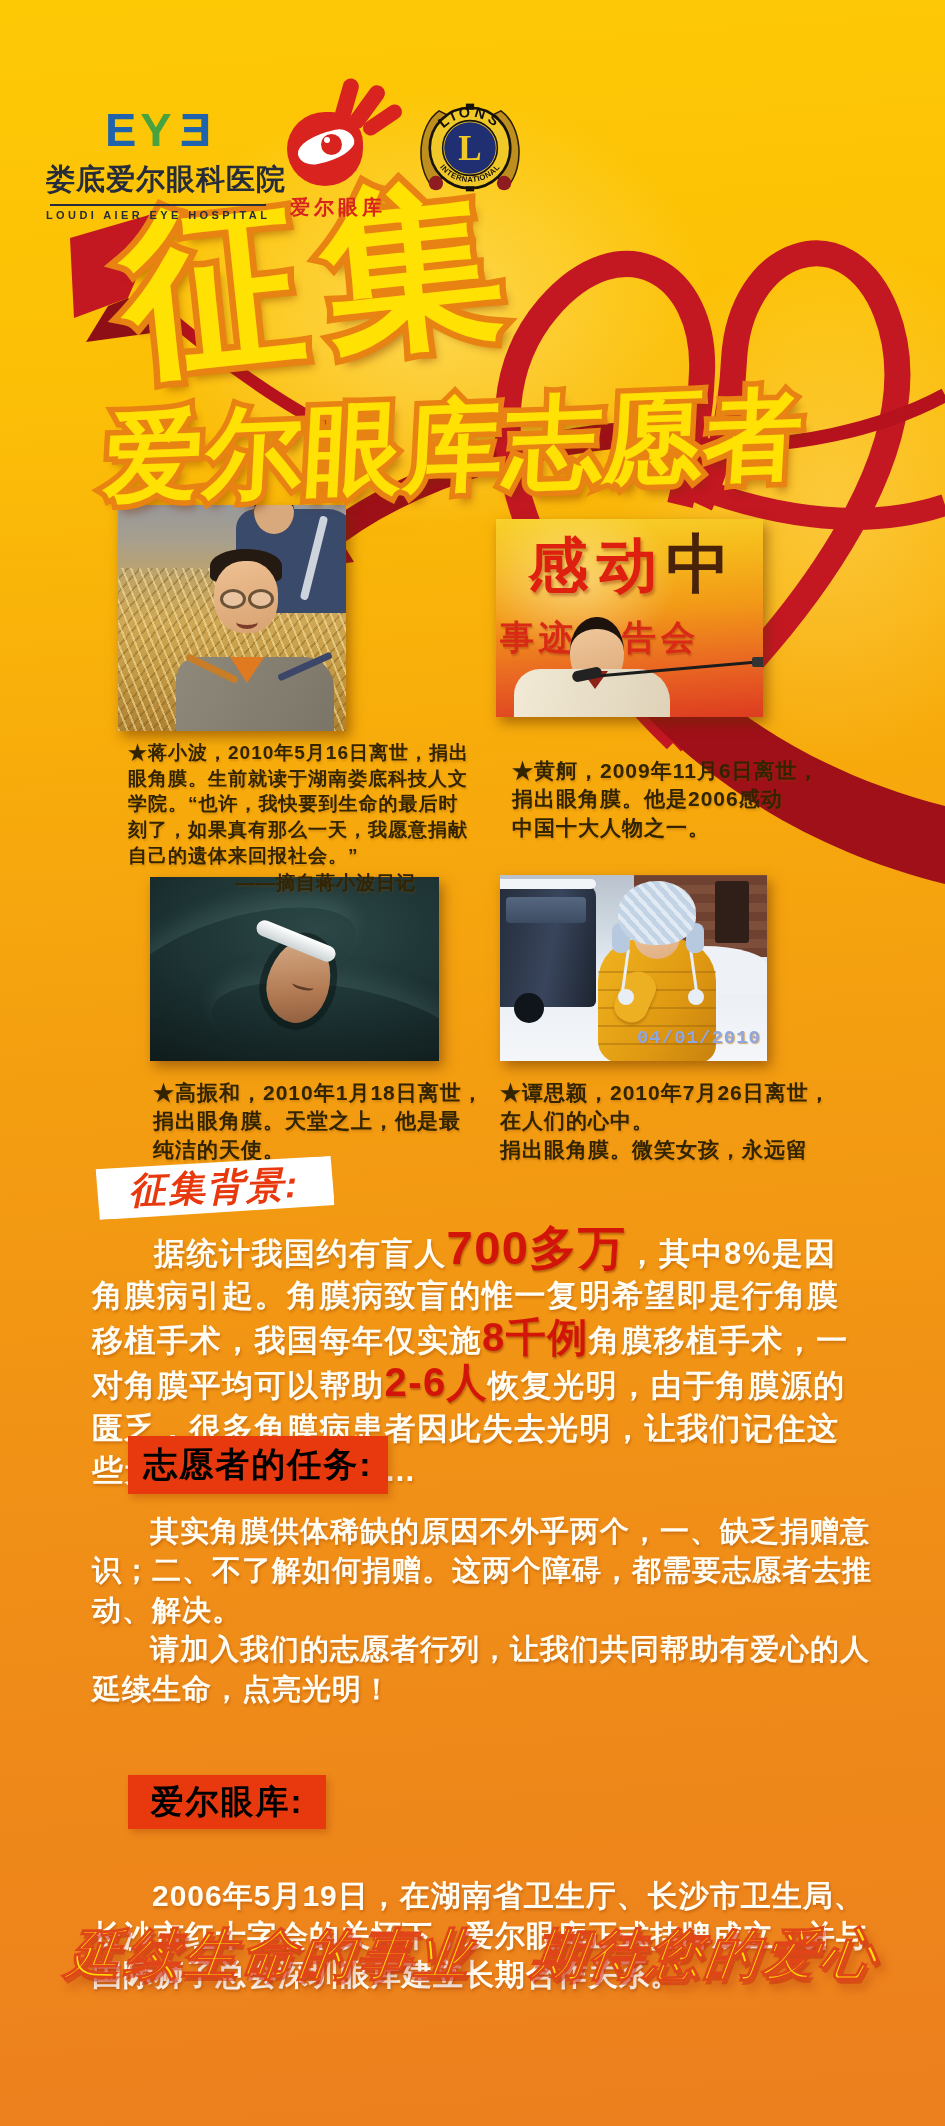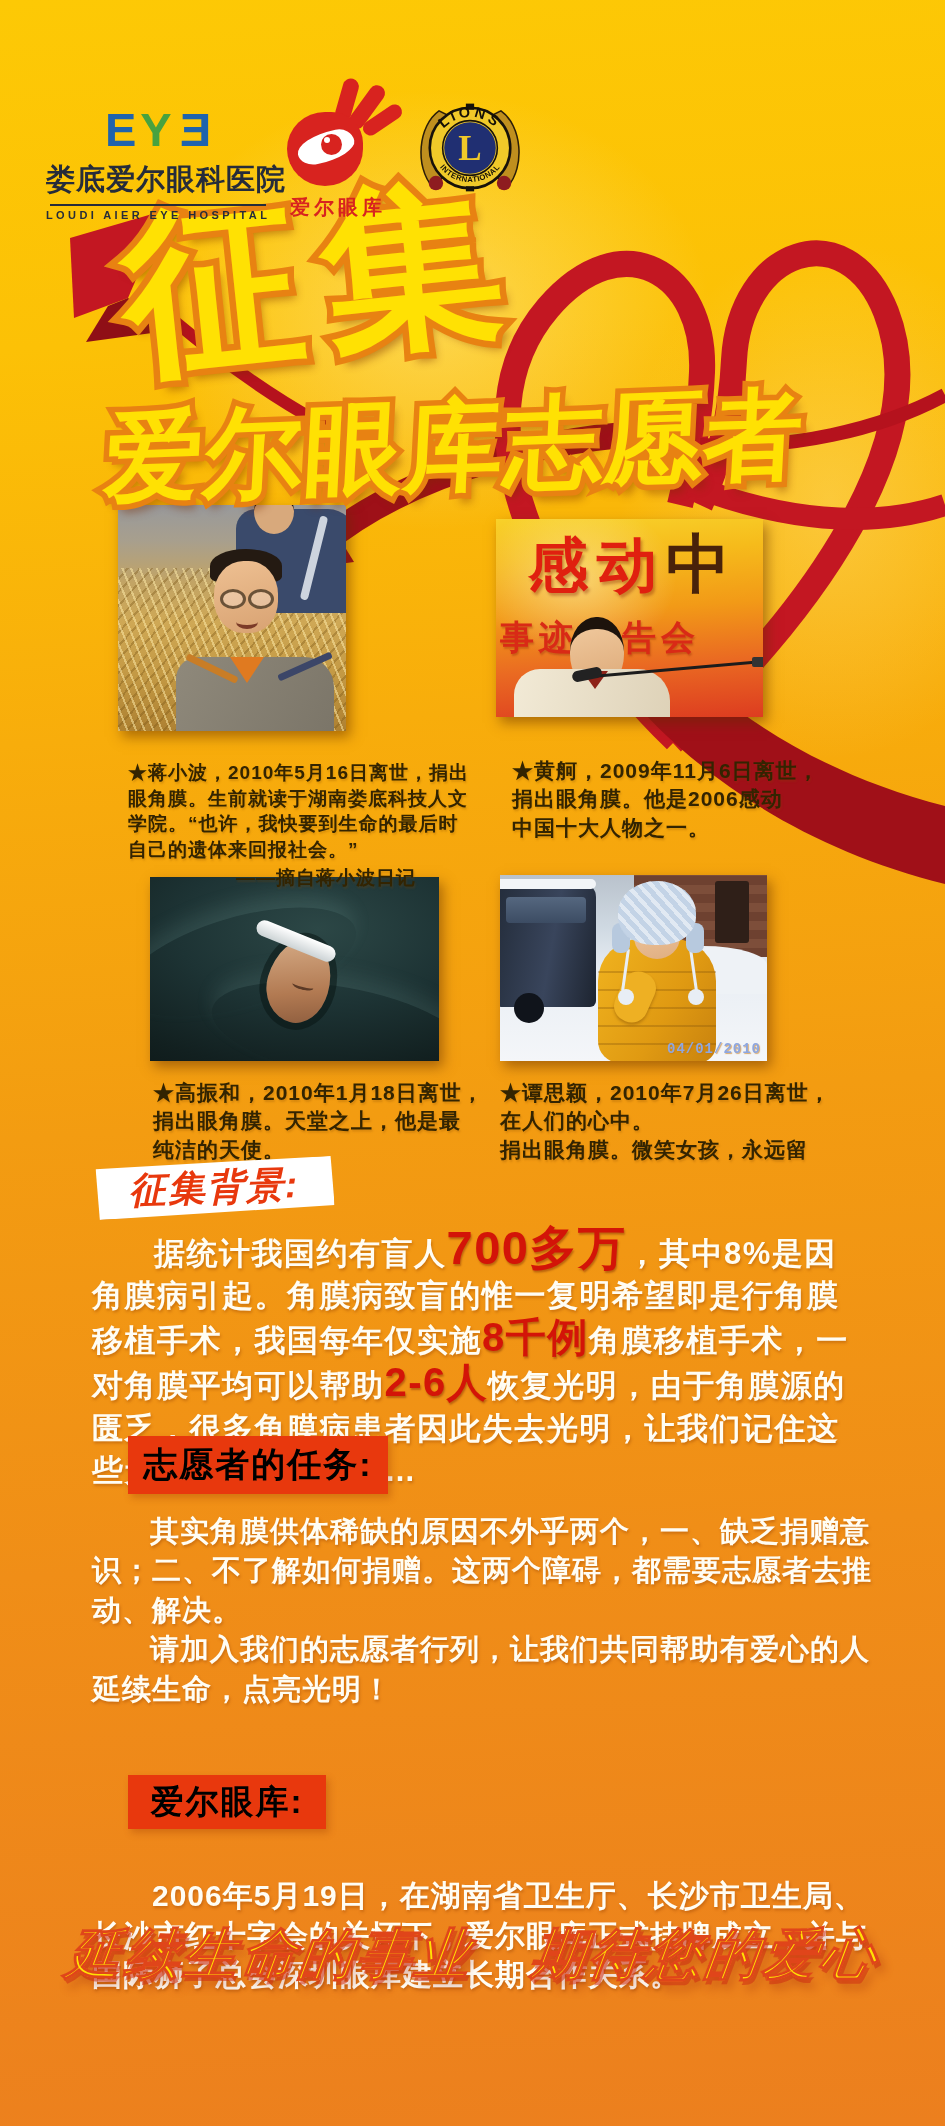--- a/index.html
+++ b/index.html
@@ -117,26 +117,26 @@
     background:repeating-linear-gradient(48deg, rgba(255,255,255,.5) 0 4px, rgba(0,0,0,0) 4px 9px); }
   .p4-flap-l { left:112px; top:48px; width:18px; height:30px; background:#b7c9de; border-radius:8px; }
   .p4-flap-r { left:186px; top:48px; width:18px; height:30px; background:#b7c9de; border-radius:8px; }
   .p4-face { left:134px; top:40px; width:46px; height:44px; background:linear-gradient(165deg,#f2caa0,#dfae82); border-radius:50%; }
   .p4-eye { width:5px; height:5px; background:#3a2418; border-radius:50%; top:56px; }
   .p4-eye-l { left:146px; } .p4-eye-r { left:164px; }
   .p4-string { width:3px; height:42px; background:#e8eef5; top:74px; }
   .p4-string-l { left:124px; transform:rotate(8deg); } .p4-string-r { left:192px; transform:rotate(-8deg); }
   .p4-pom { width:16px; height:16px; background:#e8eef5; border-radius:50%; top:114px; }
   .p4-pom-l { left:118px; } .p4-pom-r { left:188px; }
-  .p4-ts { position:absolute; right:6px; bottom:4px; font-family:"Liberation Mono", monospace; font-size:14px; font-weight:700; color:#8ea7e0; letter-spacing:1px; text-shadow:1px 1px 1px rgba(200,120,20,.6); }
+  .p4-ts { position:absolute; right:6px; bottom:12px; font-family:"Liberation Mono", monospace; font-size:19px; font-weight:700; color:#8ea7e0; letter-spacing:1px; text-shadow:1px 1px 1px rgba(200,120,20,.6); }
 
   
   .caption { position:absolute; z-index:4; color:#332401; font-weight:700; line-height:1.35; letter-spacing:1px; text-shadow:1px 2px 2px rgba(130,70,0,.25); }
   .cap-line { white-space:nowrap; }
-  .cap1 { left:128px; top:740px; font-size:19px;margin-top:20px; }
+  .cap1 { left:128px; top:740px; font-size:19px; }
   .cap2 { left:512px; top:757px; font-size:21px; }
   .cap3 { left:153px; top:1079px; font-size:21px; }
   .cap4 { left:500px; top:1079px; font-size:21px; }
   .cap-attrib { padding-left:108px; margin-top:2px; }
 
   
   .badge { position:absolute; z-index:4; display:flex; align-items:center; justify-content:center; font-weight:900; letter-spacing:2px; white-space:nowrap; }
   .badge-white { left:94px; top:1160px; width:240px; height:56px; background:#ffffff; color:#e8380d; font-size:37px; font-style:italic;
     transform:rotate(-2deg); border-radius:3px; box-shadow:3px 4px 7px rgba(150,60,0,.35); clip-path:polygon(1% 9%, 99% 0, 100% 88%, 2% 100%); }
   .badge-red { background:#e8380d; color:#000000; box-shadow:3px 4px 7px rgba(150,50,0,.3); }
@@ -235,20 +235,21 @@
     <div class="abs p1-hair"></div>
     <div class="abs p1-head"></div>
     <div class="abs p1-glass p1-g1"></div>
     <div class="abs p1-glass p1-g2"></div>
     <div class="abs p1-smile"></div>
   </div>
   <div class="caption cap1">
     <div class="cap-line">★蒋小波，2010年5月16日离世，捐出</div>
     <div class="cap-line">眼角膜。生前就读于湖南娄底科技人文</div>
     <div class="cap-line">学院。“也许，我快要到生命的最后时</div>
+    <div class="cap-line">刻了，如果真有那么一天，我愿意捐献</div>
     <div class="cap-line">自己的遗体来回报社会。”</div>
     <div class="cap-line cap-attrib">——摘自蒋小波日记</div>
   </div>
 
   <div class="photo photo2">
     <div class="abs p2-banner"></div>
     <div class="abs p2-sheen"></div>
     <div class="abs p2-headline"><span class="p2-headline-main">感动</span><span class="p2-headline-dark">中</span></div>
     <div class="abs p2-subrow"><span>事迹</span><span class="p2-subgap"></span><span>告会</span></div>
     <div class="abs p2-man-head"></div>

